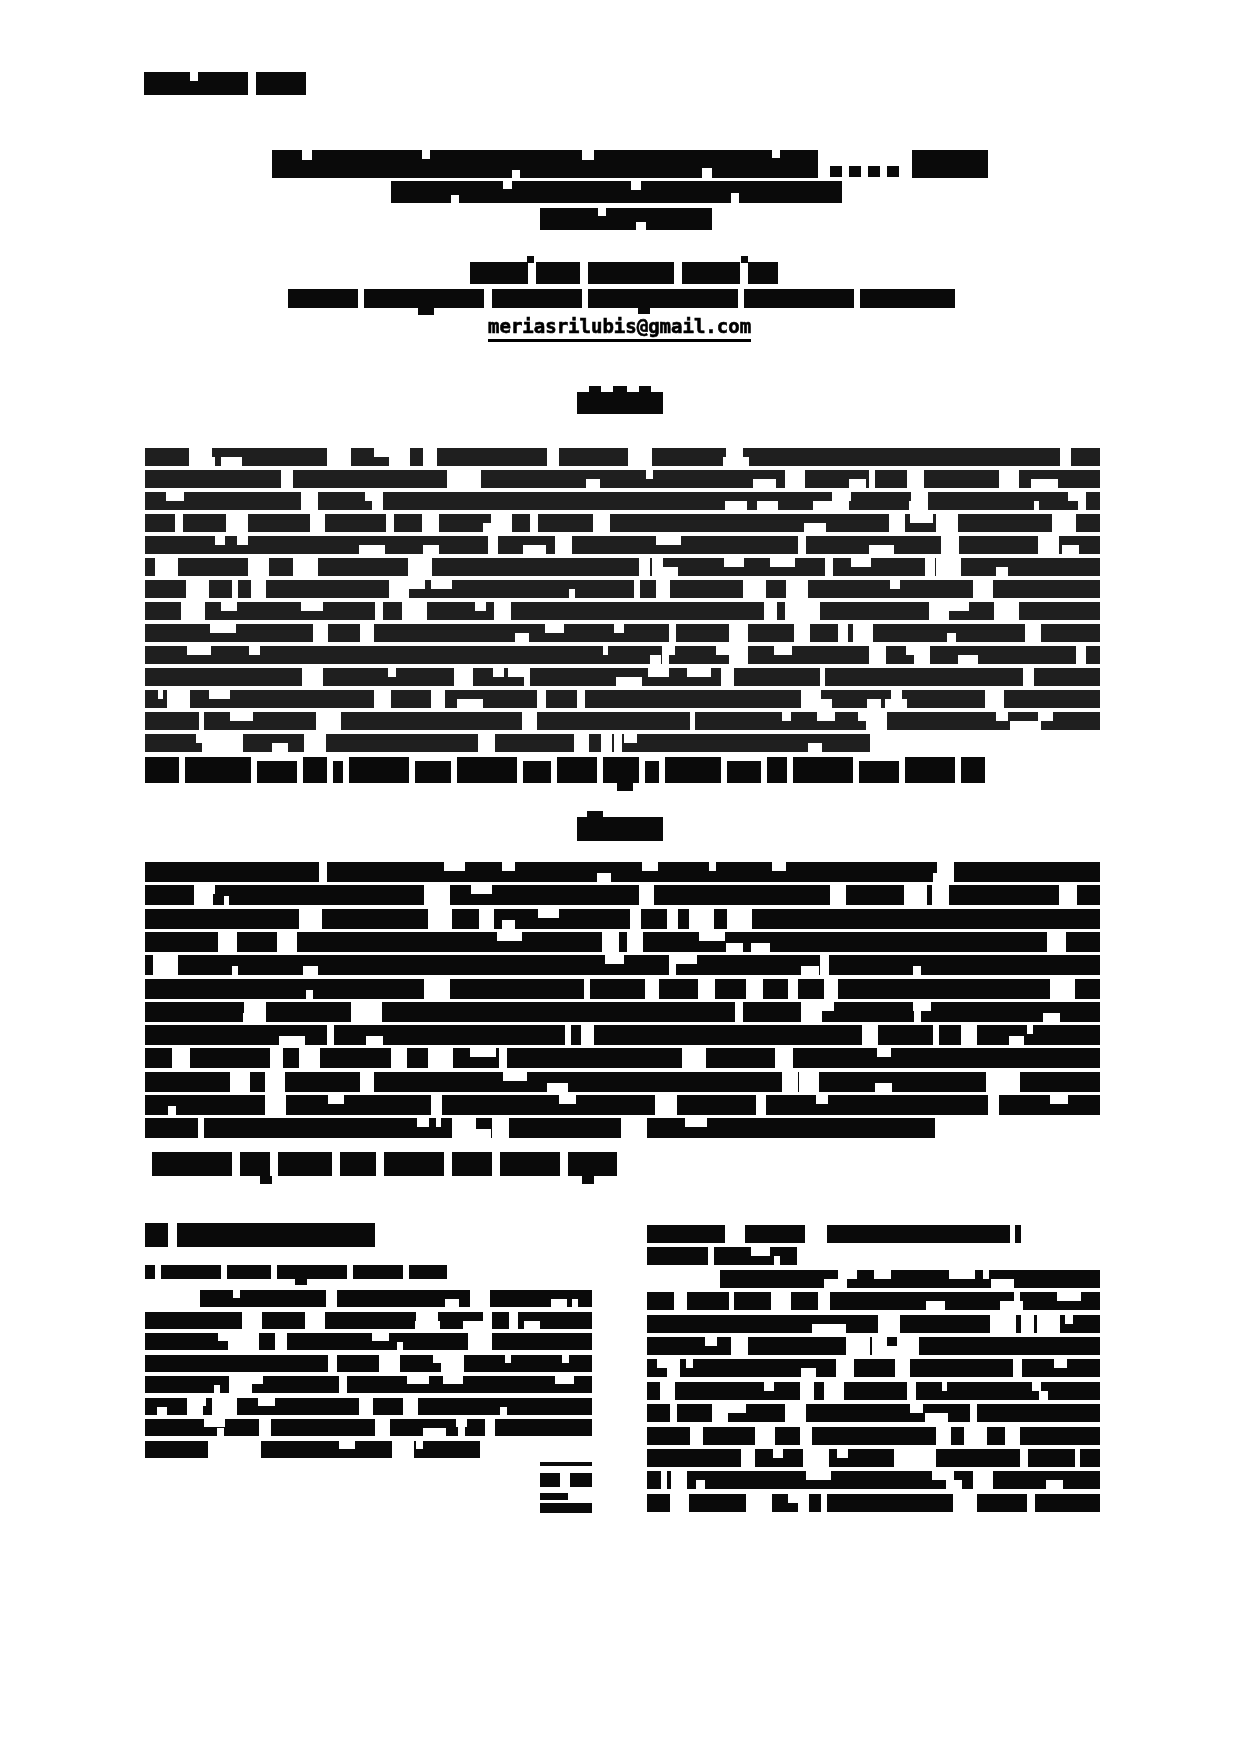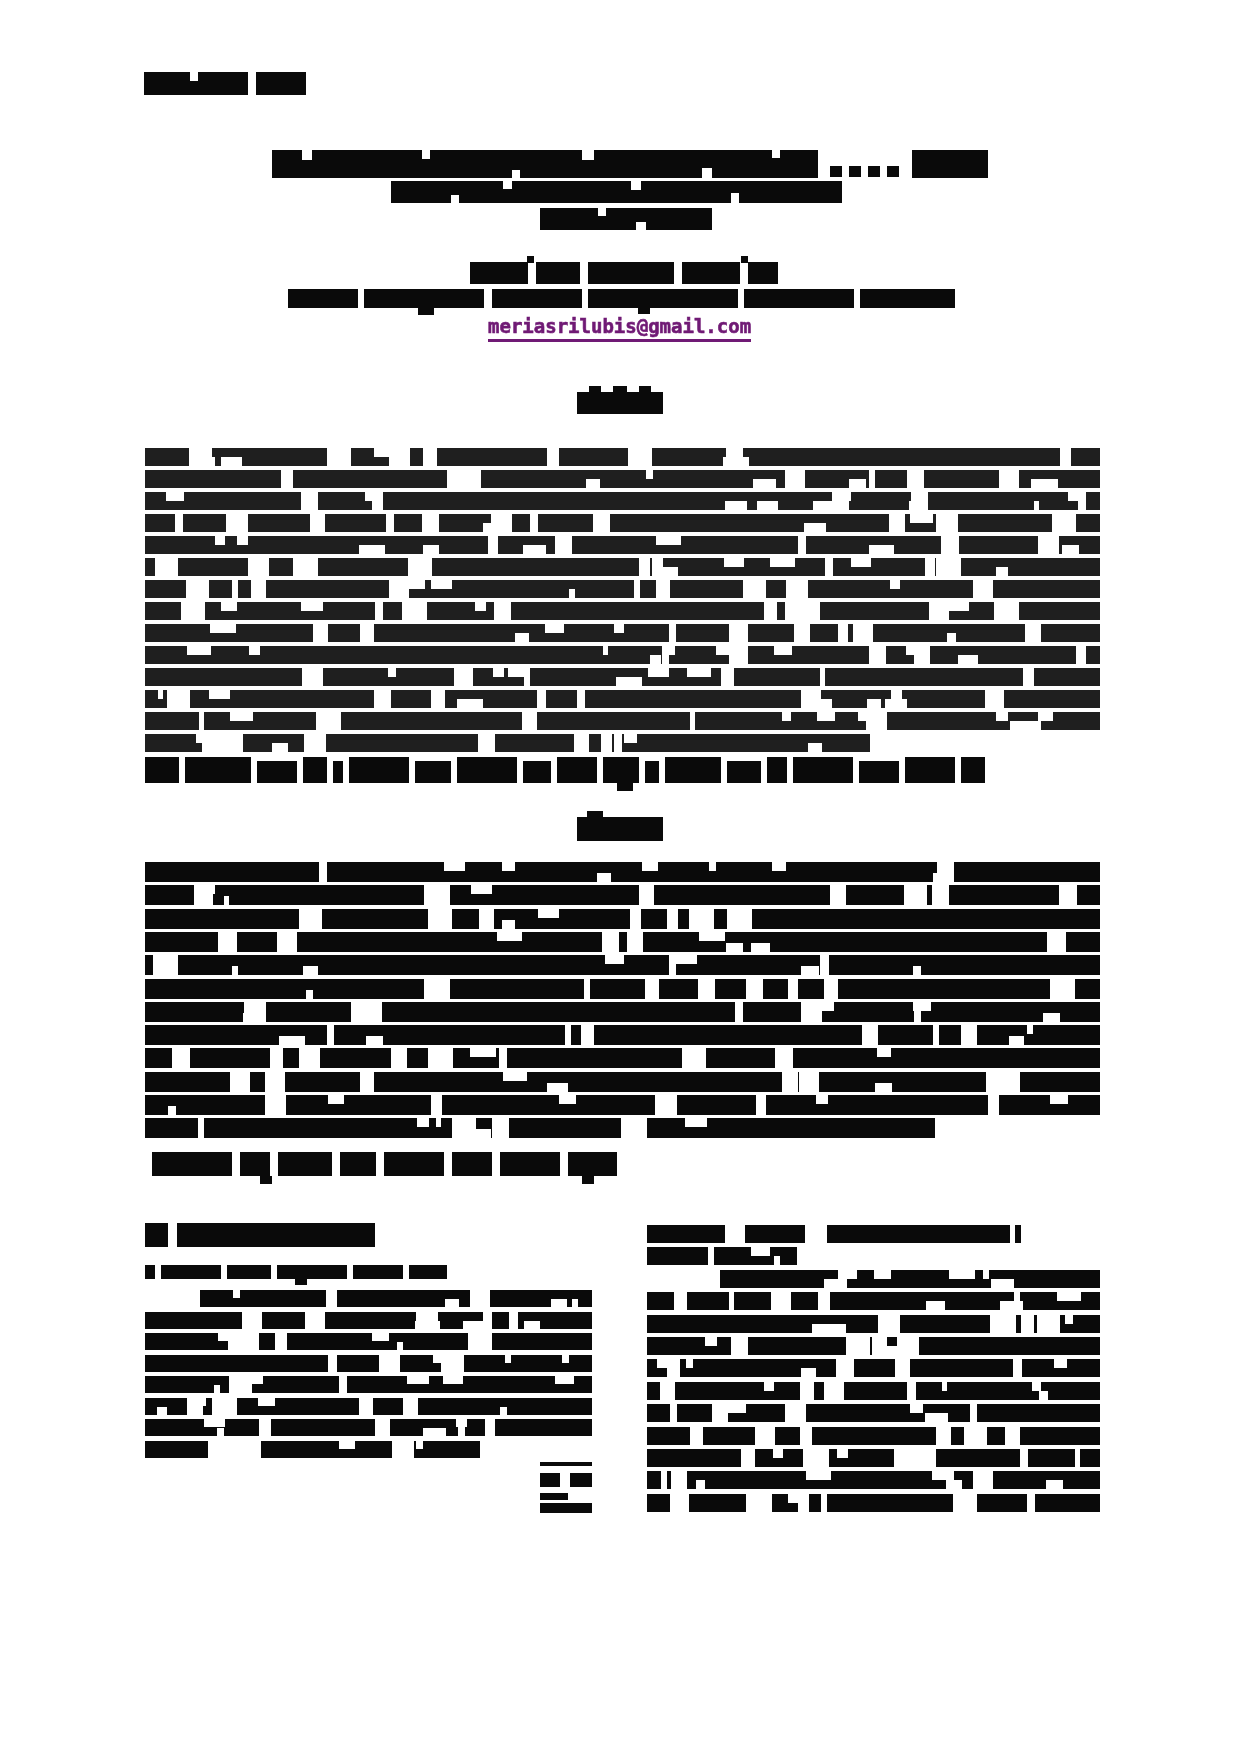--- a/index.html
+++ b/index.html
@@ -10,21 +10,21 @@
   a#email{position:absolute;left:488px;top:314px;display:inline-block;
         font-family:"DejaVu Sans Mono",monospace;font-weight:bold;font-size:19px;
         line-height:24px;letter-spacing:0px;text-decoration:none;
         border-bottom:3px solid;padding-bottom:1px;
         -webkit-text-stroke:0.6px;}
 </style>
 </head>
 <body>
 
 <div id="page" style="width: 1241px; height: 1754px; background: rgb(255, 255, 255);">
-  <a id="email" href="#" style="color: #701a75;">meriasrilubis@gmail.com</a>
+  <a id="email" href="#" style="color: #000000;">meriasrilubis@gmail.com</a>
 <div class="region" style="left: 144px; top: 72px;">
       <div class="seg" style="left: 0px; top: 0px; width: 104px; height: 23px; background: rgb(10, 10, 10);"></div>
       <div class="seg" style="left: 112px; top: 0px; width: 50px; height: 23px; background: rgb(10, 10, 10);"></div>
       <div class="seg" style="left: 46px; top: 0px; width: 8px; height: 9px; background: rgb(255, 255, 255);"></div>
     </div>
     <div class="region" style="left: 272px; top: 150px;">
       <div class="seg" style="left: 0px; top: 0px; width: 546px; height: 28px; background: rgb(10, 10, 10);"></div>
       <div class="seg" style="left: 558px; top: 16px; width: 12px; height: 11px; background: rgb(10, 10, 10);"></div>
       <div class="seg" style="left: 577px; top: 16px; width: 12px; height: 11px; background: rgb(10, 10, 10);"></div>
       <div class="seg" style="left: 596px; top: 16px; width: 12px; height: 11px; background: rgb(10, 10, 10);"></div>

